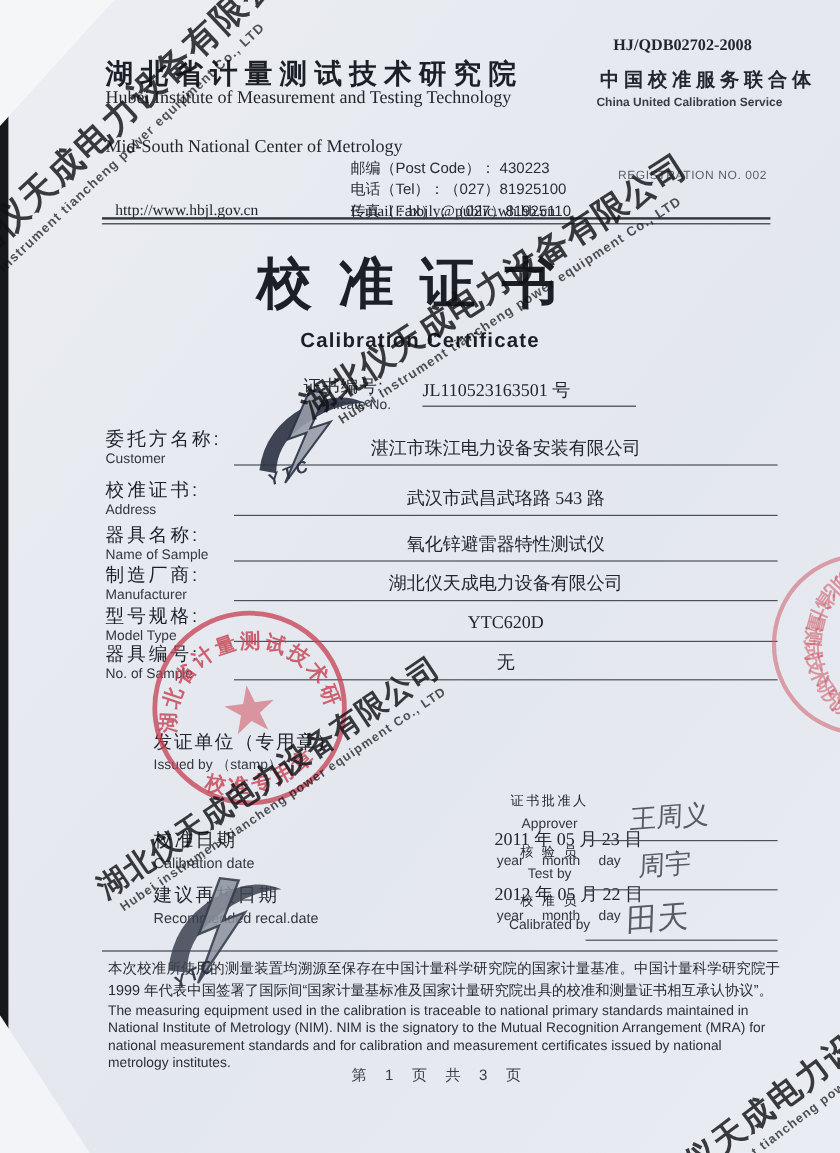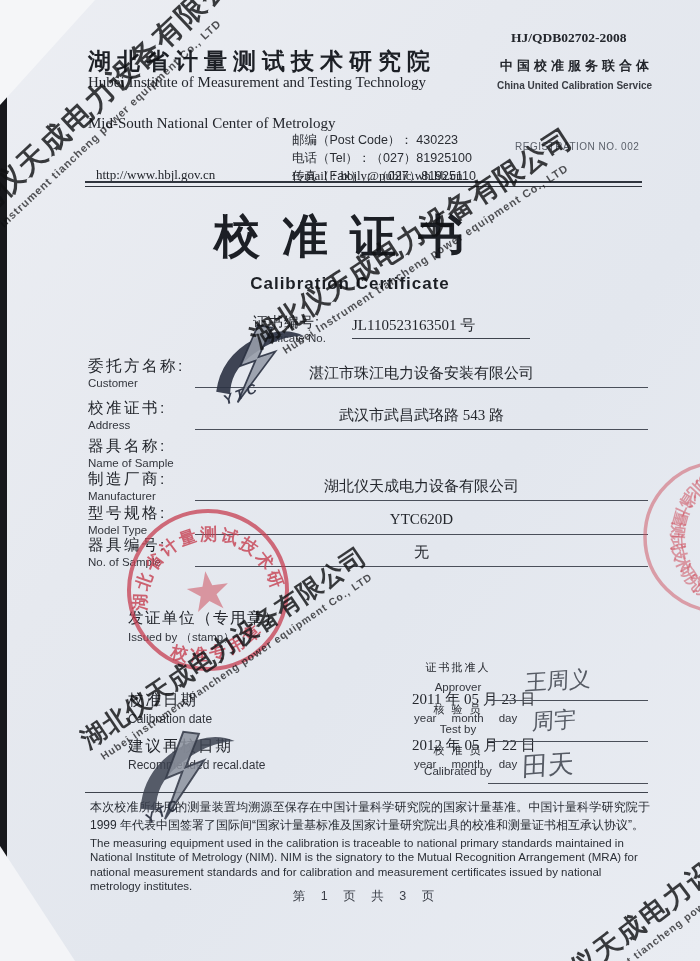--- a/index.html
+++ b/index.html
@@ -27,21 +27,21 @@
   .center-en{ left:88px; top:115px; font-size:15px; font-family:"Liberation Serif",serif; z-index:10; }
   .addr-l   { left:90px;  top:131px; width:205px; font-size:12.5px; line-height:1.45; color:#2a2d33; z-index:10; }
   .addr-r   { left:292px; top:131px; font-size:12.5px; line-height:1.45; color:#2a2d33; z-index:10; }
   .web      { left:96px;  top:167px; font-size:13px; font-family:"Liberation Serif",serif; z-index:10; }
   .email    { left:292px; top:167px; font-size:13px; font-family:"Liberation Serif",serif; z-index:10; }
   .dbl-rule { left:85px; top:181px; width:557px; height:6px;
               border-top:2.5px solid #30353e; border-bottom:1.2px solid #30353e; z-index:10; }
 
   
   .doc-code { left:511px; top:30px; font-size:13.5px; font-weight:bold; font-family:"Liberation Serif",serif; z-index:10; }
-  .cuc-cn   { left:500px; top:57px; font-size:13px; font-weight:bold; letter-spacing:4px; z-index:10; }
+  .cuc-cn   { left:500px; top:57px; font-size:16px; font-weight:bold; letter-spacing:4px; z-index:10; }
   .cuc-en   { left:497px; top:80px; font-size:10px; font-weight:bold; color:#3a3d44; z-index:10; }
   .cuc-logo { left:521px; top:88px; font-size:46px; font-weight:bold; font-family:"Liberation Serif",serif;
               color:#c9cdd6; letter-spacing:6px; text-shadow:0 0 1px #b6bbc6; z-index:9; }
   .cuc-reg  { left:515px; top:141px; font-size:10px; color:#5a5f69; letter-spacing:0.5px; z-index:10; }
 
   
   .title-cn { left:150px; top:206px; width:400px; text-align:center; font-size:46px; font-weight:bold;
               letter-spacing:22px; font-family:"Liberation Serif",serif; color:#1c1f25; z-index:10; }
   .title-en { left:150px; top:274px; width:400px; text-align:center; font-size:17px; font-weight:bold;
               letter-spacing:1px; color:#1c1f25; z-index:10; }
@@ -140,20 +140,21 @@
   <div class="abs f-cn" style="top:356px">委托方名称:</div>
   <div class="abs f-en" style="top:377px">Customer</div>
   <div class="abs f-val" style="top:364px">湛江市珠江电力设备安装有限公司</div>
 
   <div class="abs f-cn" style="top:398px">校准证书:</div>
   <div class="abs f-en" style="top:419px">Address</div>
   <div class="abs f-val" style="top:406px">武汉市武昌武珞路 543 路</div>
 
   <div class="abs f-cn" style="top:436px">器具名称:</div>
   <div class="abs f-en" style="top:457px">Name of Sample</div>
+  <div class="abs f-val" style="top:444px">氧化锌避雷器特性测试仪</div>
 
   <div class="abs f-cn" style="top:469px">制造厂商:</div>
   <div class="abs f-en" style="top:490px">Manufacturer</div>
   <div class="abs f-val" style="top:477px">湖北仪天成电力设备有限公司</div>
 
   <div class="abs f-cn" style="top:503px">型号规格:</div>
   <div class="abs f-en" style="top:524px">Model Type</div>
   <div class="abs f-val" style="top:511px">YTC620D</div>
 
   <div class="abs f-cn" style="top:535px">器具编号:</div>

